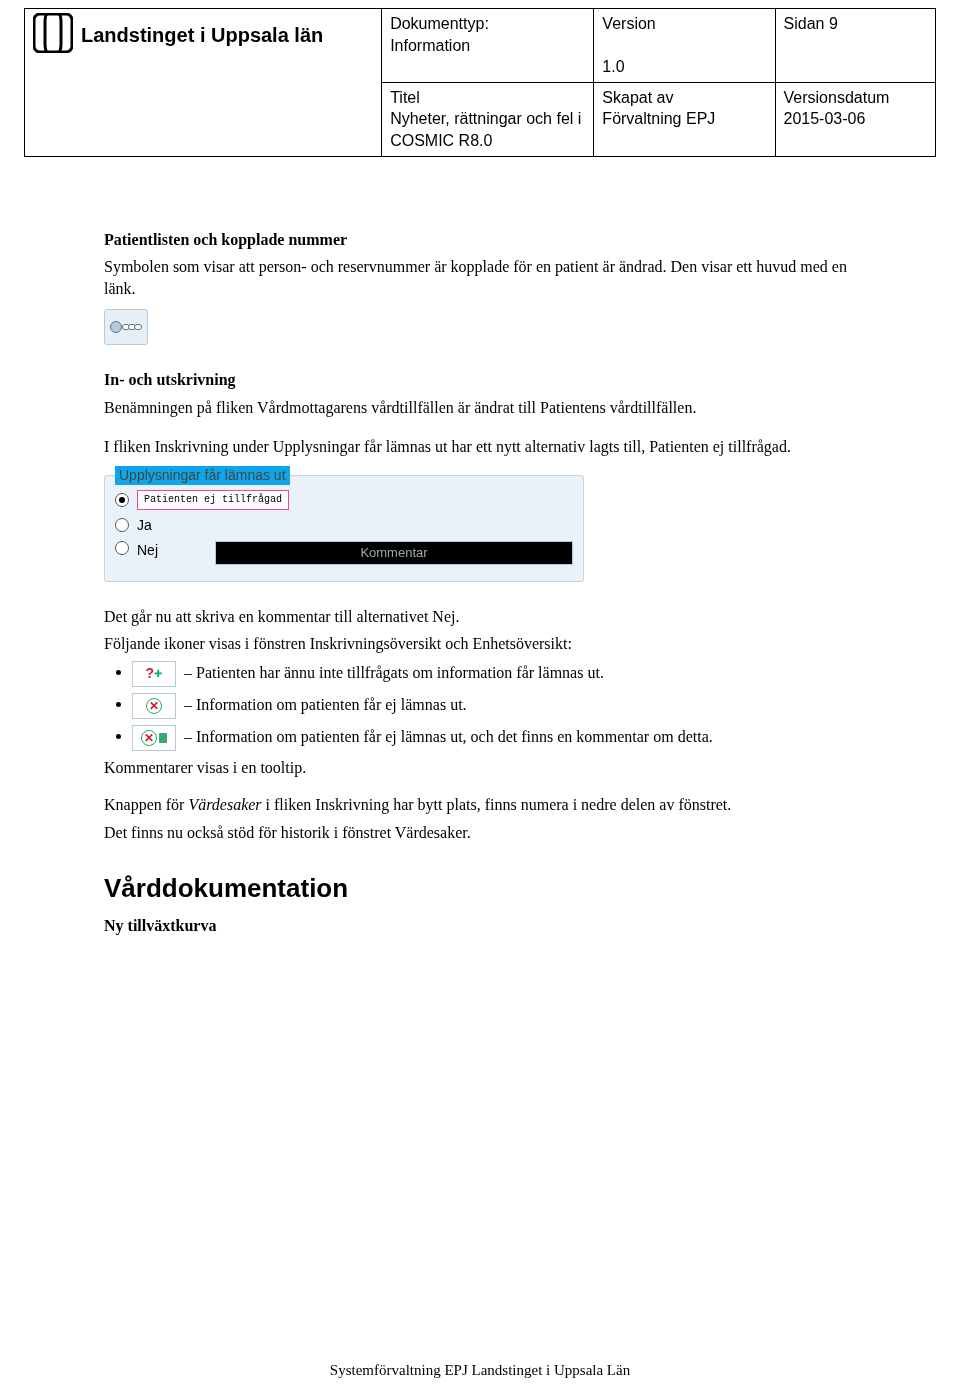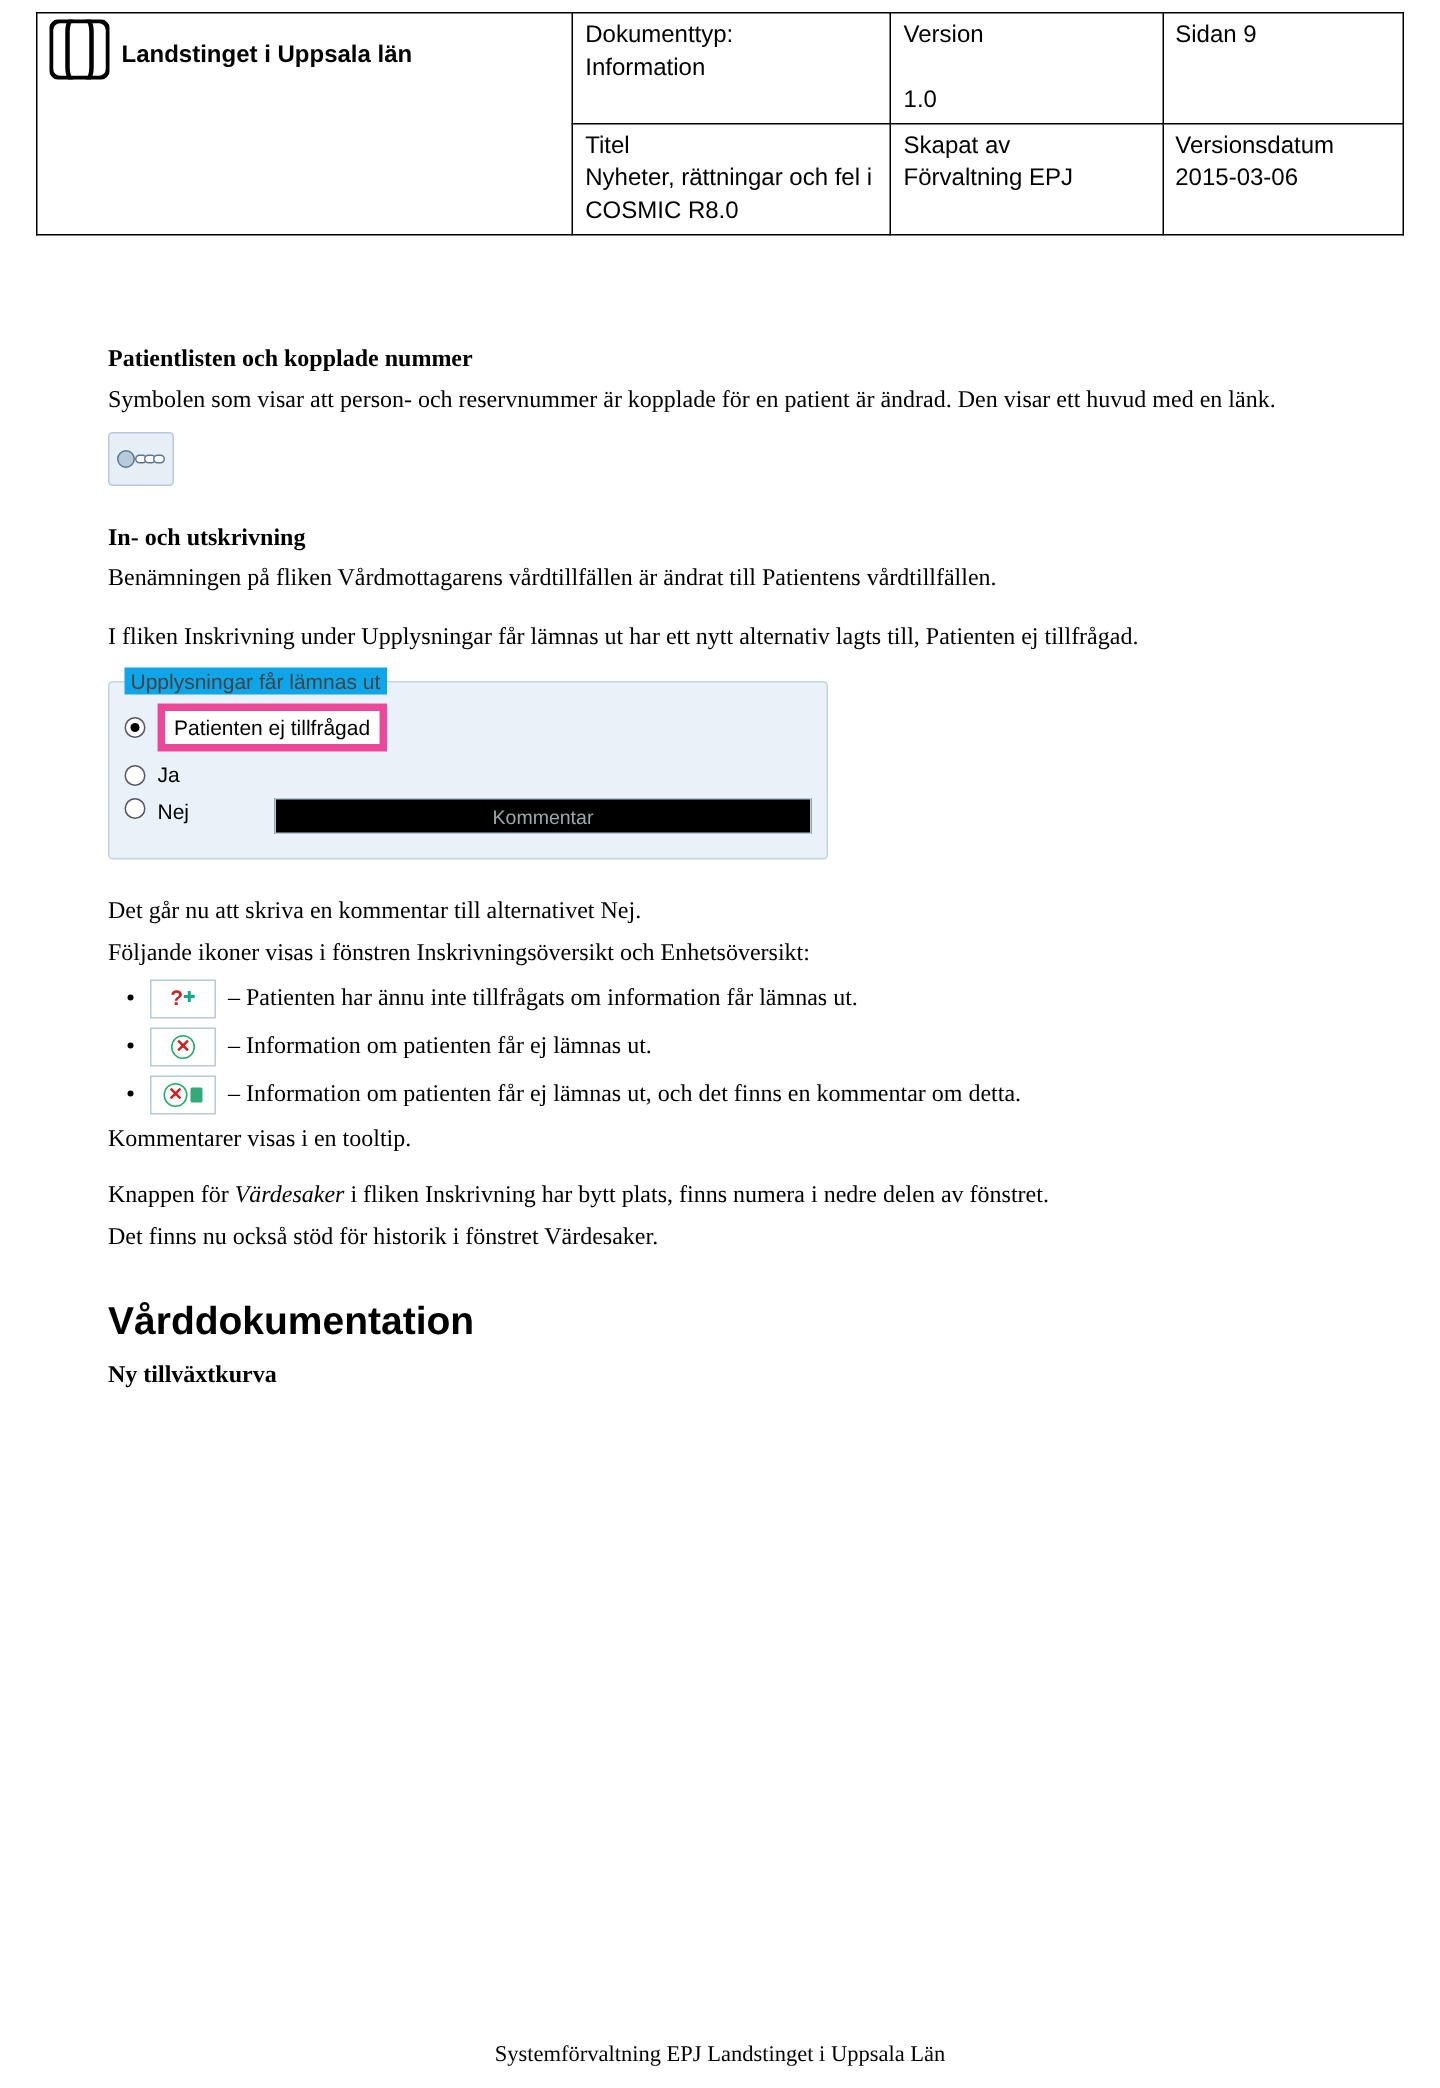--- a/index.html
+++ b/index.html
@@ -29,23 +29,23 @@
     border:1px solid #000;
     padding:4px 8px;
     vertical-align:top;
   }
   .logo-cell {
     text-align:left;
     vertical-align:middle;
     padding:8px;
   }
   .logo-row { display:flex; align-items:center; gap:8px; }
-  .logo-text { font-weight:600; font-size:16px; }
+  .logo-text { font-weight:600; font-size:20px; }
   .content {
-    padding: 48px 80px 0 72px;
+    padding: 48px 80px 0 104px;
   }
   .section-title { font-weight:bold; }
   p { margin:0 0 6px 0; }
   .block { margin-top:24px; }
   .icon-box {
     display:inline-flex; align-items:center; justify-content:center;
     width:44px; height:36px;
     background:#e6eff6;
     border:1px solid #b7cadb;
     border-radius:3px;
@@ -83,24 +83,25 @@
   .radio {
     width:14px; height:14px; border-radius:50%;
     border:1px solid #556;
     display:inline-flex; align-items:center; justify-content:center;
     background:#fff;
   }
   .radio.checked::after {
     content:""; width:6px; height:6px; border-radius:50%; background:#000;
   }
   .option-box {
-    border:5px solid #ec4899;
+    border:1px solid #ec4899;
     background:#fff;
     padding:2px 6px;
-    font-size:14px;
+    font-size:10px;
+    font-family:Liberation Mono, monospace;
   }
   .comment-input {
     flex:1;
     border:1px solid #b7cadb;
     background:#000000;
     height:24px;
     display:flex; align-items:center; justify-content:center;
     font-family: Arial, Helvetica, sans-serif;
     font-size:13px;
     color:#9aa;

